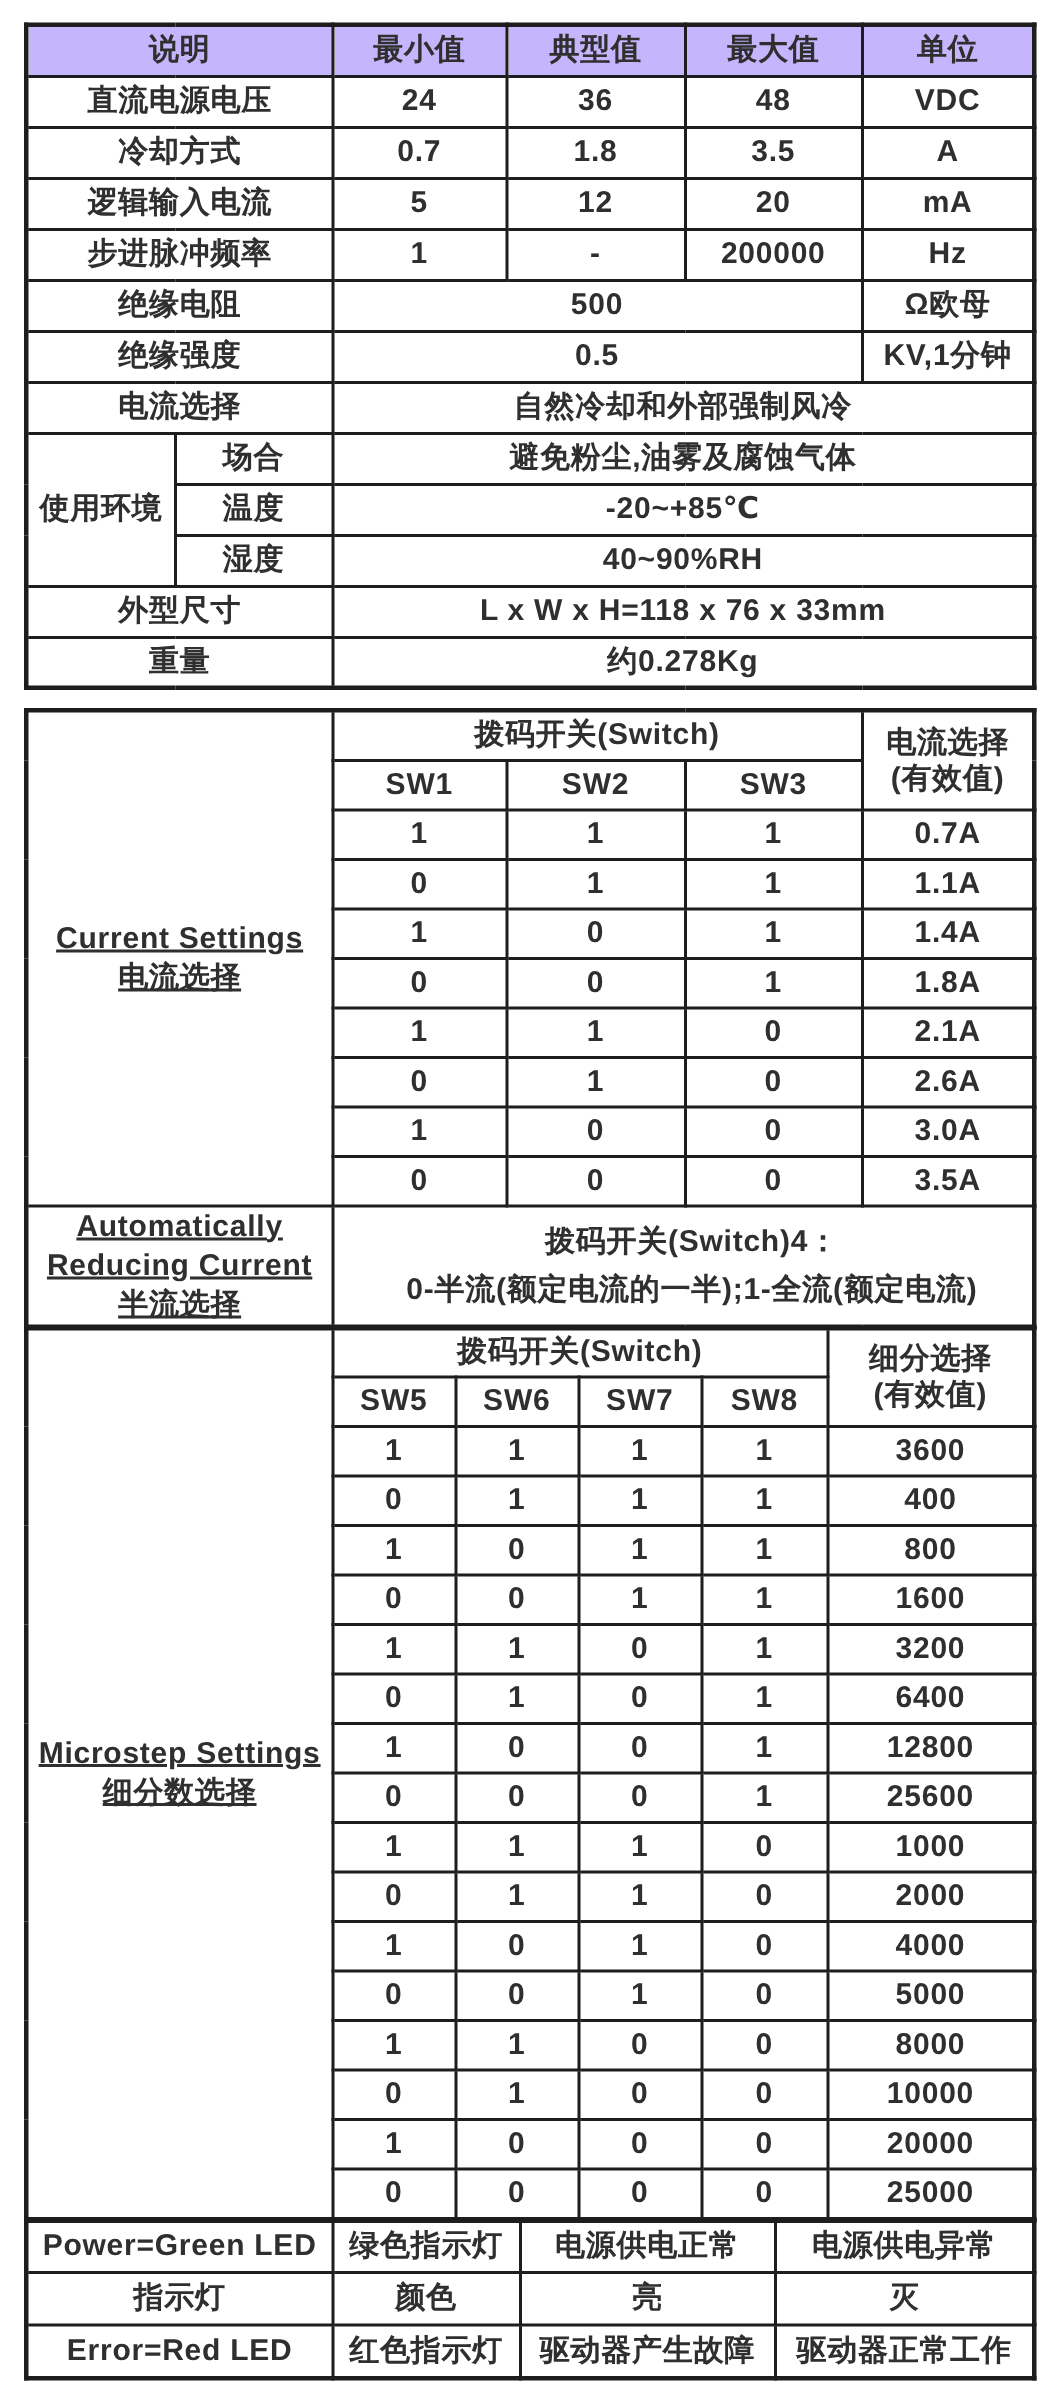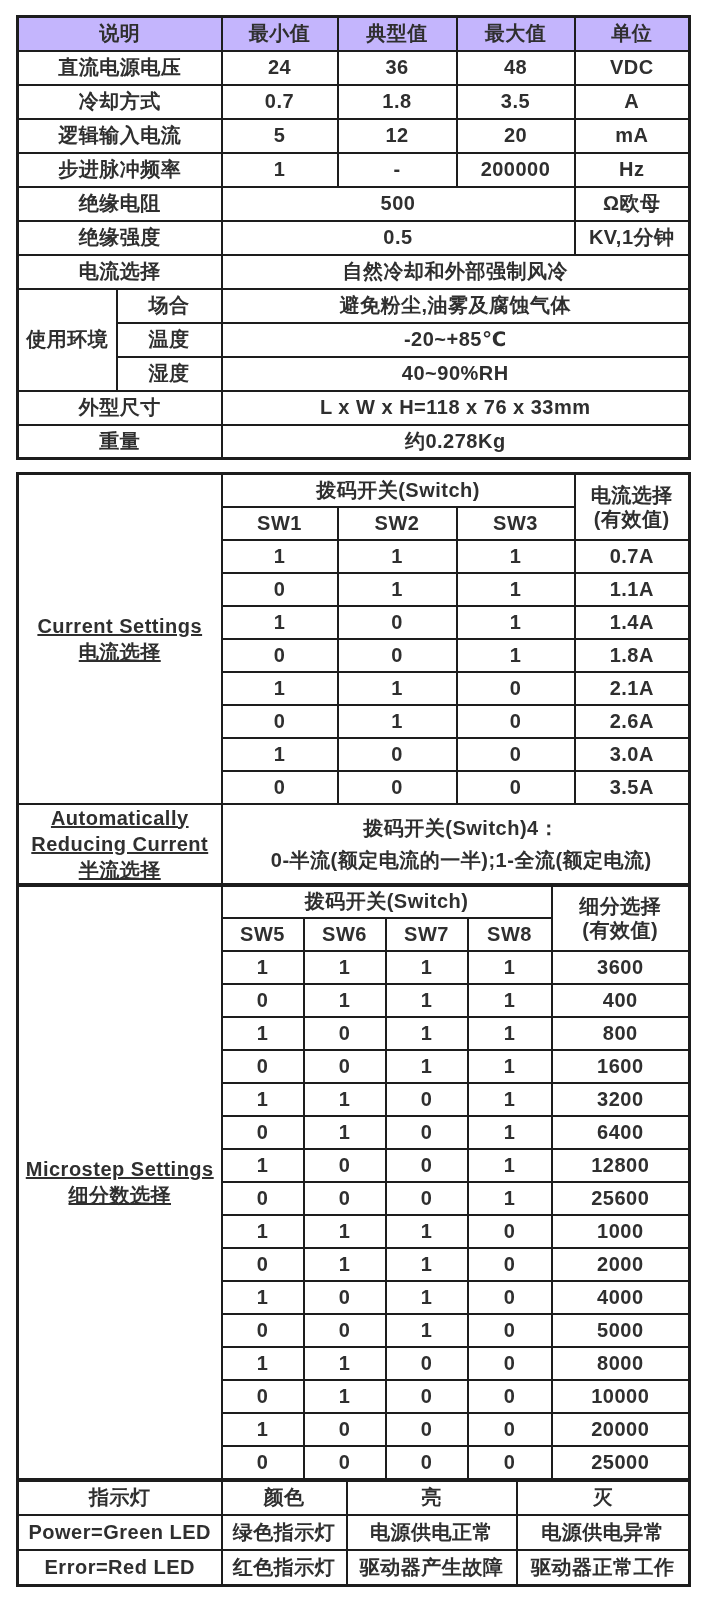--- a/index.html
+++ b/index.html
@@ -352,32 +352,32 @@
 
     <table class="t tc">
       <colgroup>
           <col style="width:204px">
           <col style="width:125px">
           <col style="width:170px">
           <col style="width:173px">
         </colgroup>
       <tbody>
           <tr>
+        <td class="small num">Power=Green LED</td>
+        <td class="small">绿色指示灯</td>
+        <td class="small">电源供电正常</td>
+        <td class="small">电源供电异常</td>
+      </tr>
+      <tr>
         <td>指示灯</td>
         <td>颜色</td>
         <td>亮</td>
         <td>灭</td>
       </tr>
       <tr>
-        <td class="small num">Power=Green LED</td>
-        <td class="small">绿色指示灯</td>
-        <td class="small">电源供电正常</td>
-        <td class="small">电源供电异常</td>
-      </tr>
-      <tr>
         <td class="small num">Error=Red LED</td>
         <td class="small">红色指示灯</td>
         <td class="small">驱动器产生故障</td>
         <td class="small">驱动器正常工作</td>
       </tr>
     </tbody>
       </table>
 
   </div>
 </div>

